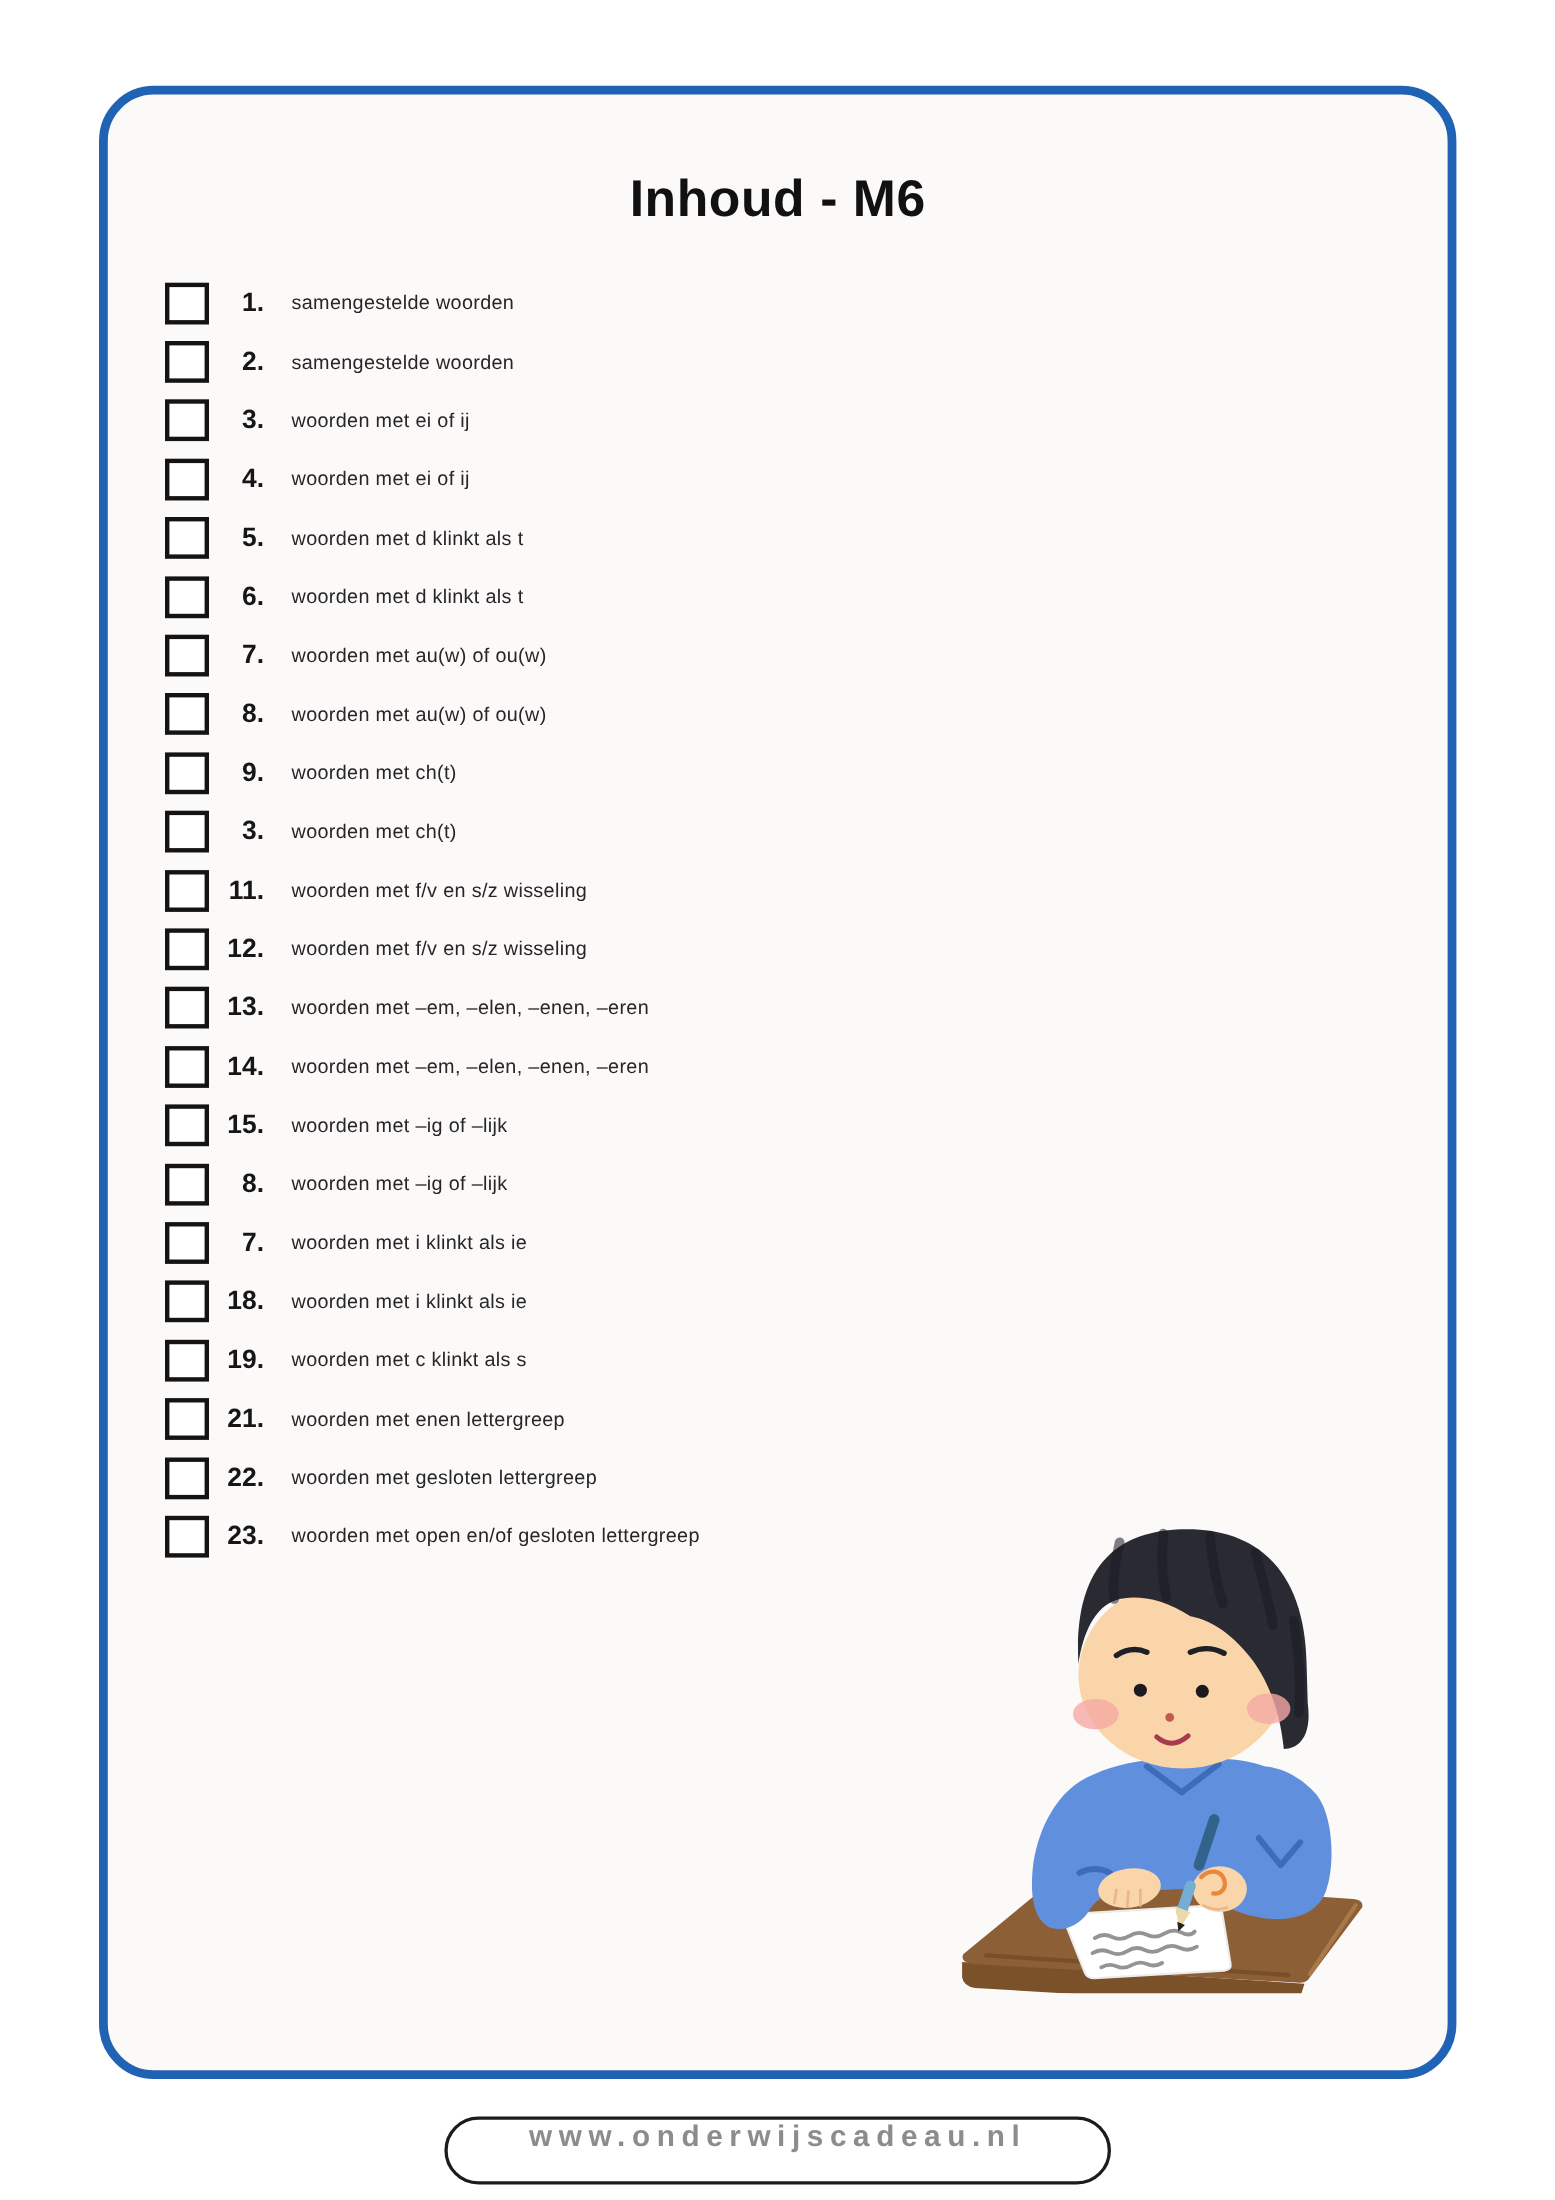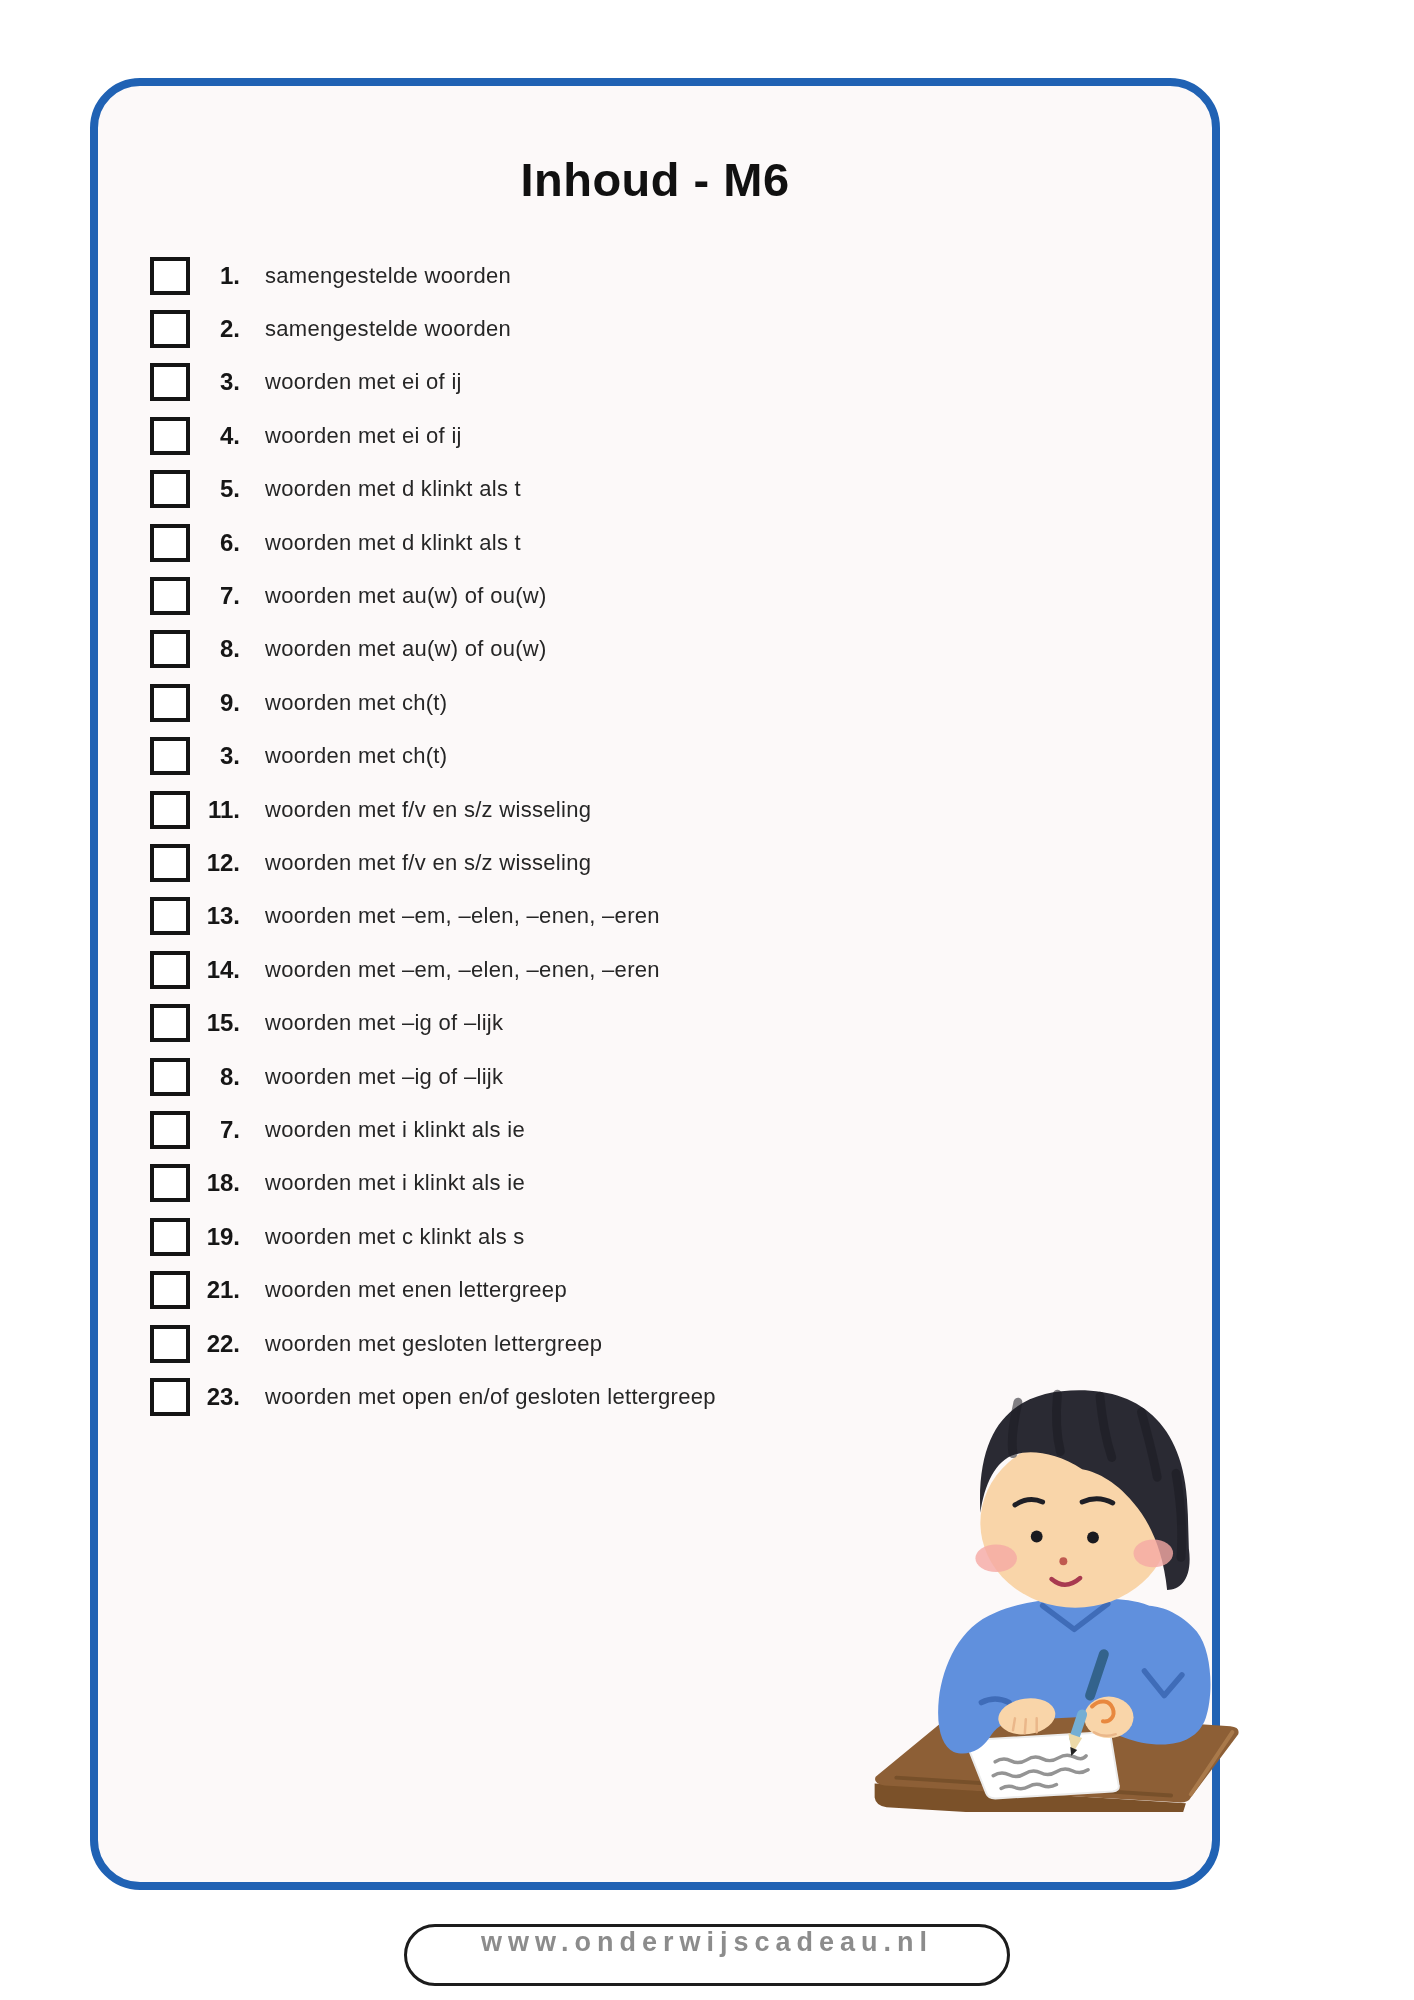--- a/index.html
+++ b/index.html
@@ -1,41 +1,41 @@
 <!DOCTYPE html>
 <html style="--accent-blue: #2062b4; --card-bg: #fcf9f9; --checkbox-border: #141414; --text-dark: #262626; --footer-gray: #8c8c8c; --sweater-blue: #6090dd; --sweater-fold-blue: #3f6cb8; --hair-black: #2a2a33; --skin: #f9d5a9; --desk-brown: #8d5f36; --desk-dark: #7b5129;"><head>
 <meta charset="utf-8">
 <style>
   html,body{margin:0;padding:0;background:#ffffff;}
   #page{
     position:relative;width:1414px;height:2000px;background:#ffffff;
     font-family:"Liberation Sans", sans-serif;overflow:hidden;
   }
   #card{
-    position:absolute;left:90px;top:78px;width:1130px;height:1812px;
+    position:absolute;left:90px;top:78px;width:1234px;height:1812px;
     box-sizing:border-box;border:8px solid var(--accent-blue);
     border-radius:50px;background:var(--card-bg);
   }
   #title{
     position:absolute;top:66px;left:0;width:100%;margin:0;text-align:center;
     font-size:47px;font-weight:bold;color:#111;letter-spacing:0.5px;
   }
   #toc-list{position:absolute;left:0;top:163px;width:100%;}
   .row{height:53.4px;display:flex;align-items:center;}
   .cb{
     box-sizing:border-box;width:40px;height:38px;margin-left:52px;
     border:4px solid var(--checkbox-border);background:#ffffff;flex:0 0 auto;
     cursor:pointer;
   }
   .num{
     width:50px;text-align:right;font-weight:bold;font-size:24px;color:#161616;
     flex:0 0 auto;
   }
   .lbl{
-    margin-left:25px;font-size:22px;color:var(--text-dark);letter-spacing:0.3px;
+    margin-left:25px;font-size:18px;color:var(--text-dark);letter-spacing:0.3px;
     white-space:nowrap;
   }
   #illu{position:absolute;left:747px;top:1266px;width:415px;height:460px;}
   #footer-pill{
     position:absolute;top:1924px;left:50%;transform:translateX(-50%);
     width:606px;height:62px;box-sizing:border-box;border:3px solid #1c1c1c;
     border-radius:34px;background:#ffffff;display:flex;align-items:flex-start;justify-content:center;
   }
   #footer-pill span{
     font-size:27px;font-weight:bold;color:var(--footer-gray);letter-spacing:6px;

